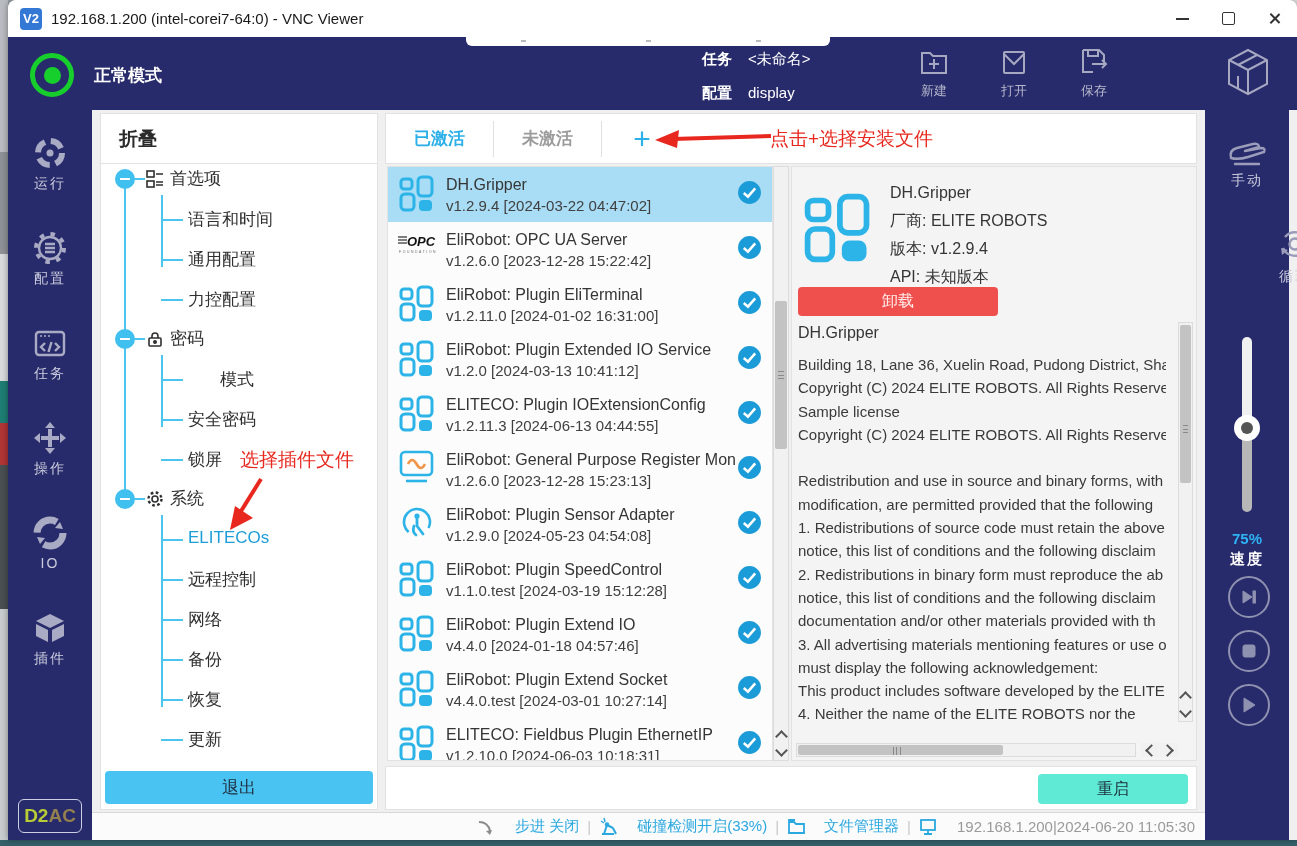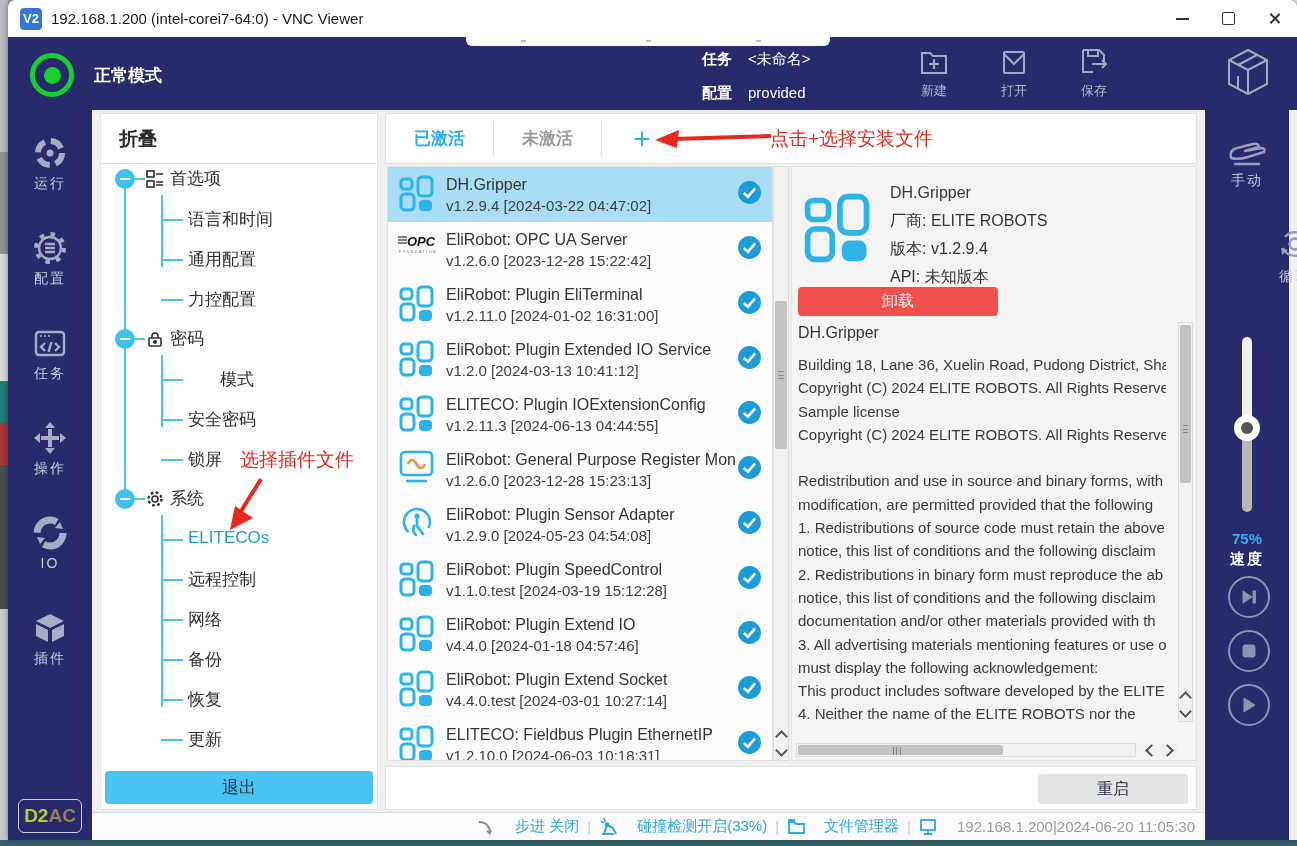--- a/index.html
+++ b/index.html
@@ -106,21 +106,21 @@
   
   .details{left:699px;top:56px;width:406px;height:595px;background:#f4f4f4;border:1px solid #e2e2e2;box-sizing:border-box;overflow:hidden;}
   .det-head{position:absolute;left:8px;top:12px;display:flex;}
   .det-ico{width:76px;height:76px;margin-top:12px;}
   .det-meta{margin-left:14px;font-size:16px;color:#353535;line-height:28px;}
   .uninstall{position:absolute;left:6px;top:120px;width:200px;height:29px;background:#f0504d;border-radius:4px;color:#ffecec;font-size:16px;display:flex;align-items:center;justify-content:center;}
   .lic-title{position:absolute;left:6px;top:157px;font-size:16px;color:#353535;}
   .license{position:absolute;left:6px;top:186px;width:368px;height:370px;font-size:15px;line-height:23.3px;color:#3a3a3a;white-space:pre;overflow:hidden;}
   
   .bottom-bar{left:293px;top:656px;width:812px;height:44px;}
-  .restart-btn{position:absolute;right:8px;top:7px;width:150px;height:30px;background:#e5e5e5;border-radius:4px;display:flex;align-items:center;justify-content:center;font-size:16px;color:#1f2d3d;}
+  .restart-btn{position:absolute;right:8px;top:7px;width:150px;height:30px;background:#5eead4;border-radius:4px;display:flex;align-items:center;justify-content:center;font-size:16px;color:#1f2d3d;}
   .status-bar{left:0px;top:702px;width:1113px;height:28px;background:#fbfbfb;border-top:1px solid #d8d8d8;display:flex;align-items:center;justify-content:flex-end;padding-right:10px;box-sizing:border-box;gap:8px;font-size:15px;}
   .st-blue{color:#2aa8e0;} .st-gray{color:#9a9a9a;}
   .st-div{color:#c8c8c8;}
   .st-item{display:flex;align-items:center;gap:18px;}
   
   .anno{position:absolute;color:#e8281e;font-size:19px;font-weight:normal;white-space:nowrap;}
 </style>
 </head>
 <body>
 
@@ -153,21 +153,21 @@
         </div>
       <div class="mode-label">正常模式</div>
     </div>
     <div class="abs tc-block">
       <div class="tc-row">
           <span class="tc-key">任务</span>
           <span>&lt;未命名&gt;</span>
         </div>
       <div class="tc-row">
           <span class="tc-key">配置</span>
-          <span>provided</span>
+          <span>display</span>
         </div>
     </div>
     <div class="abs hact" style="left:894px;">
       <svg width="34" height="34" viewBox="0 0 34 34">
         <path d="M5,8 h8 l3,3 h13 v17 h-24 z" fill="none"></path>
           <path d="M17,14 v10 M12,19 h10"></path>
       </svg>
         <span class="lbl">新建</span>
     </div>
     <div class="abs hact" style="left:974px;">

